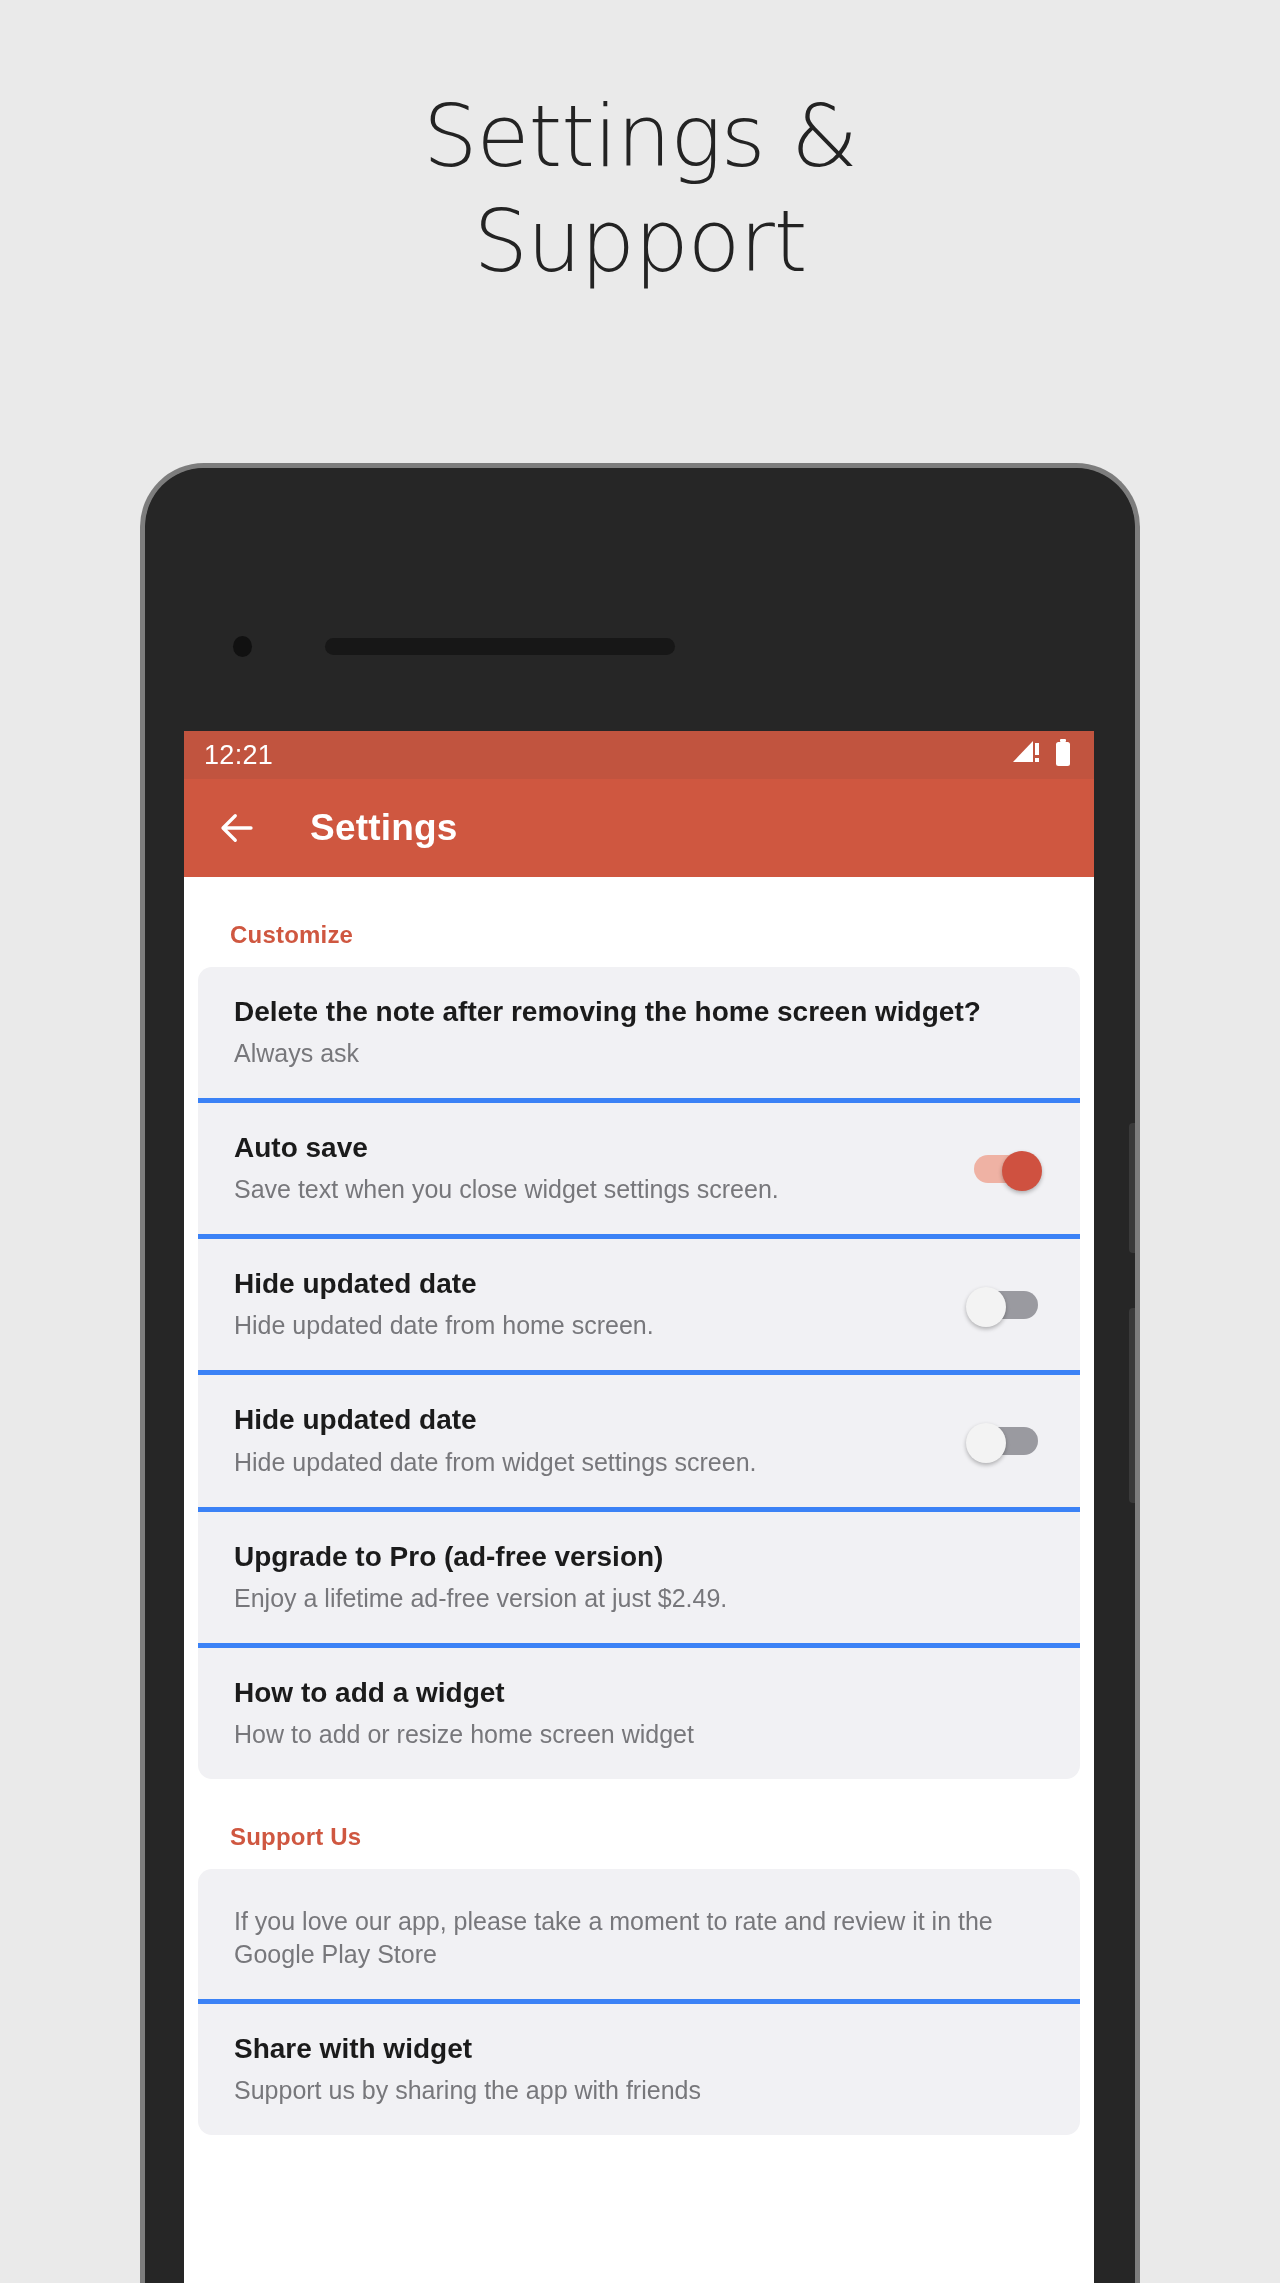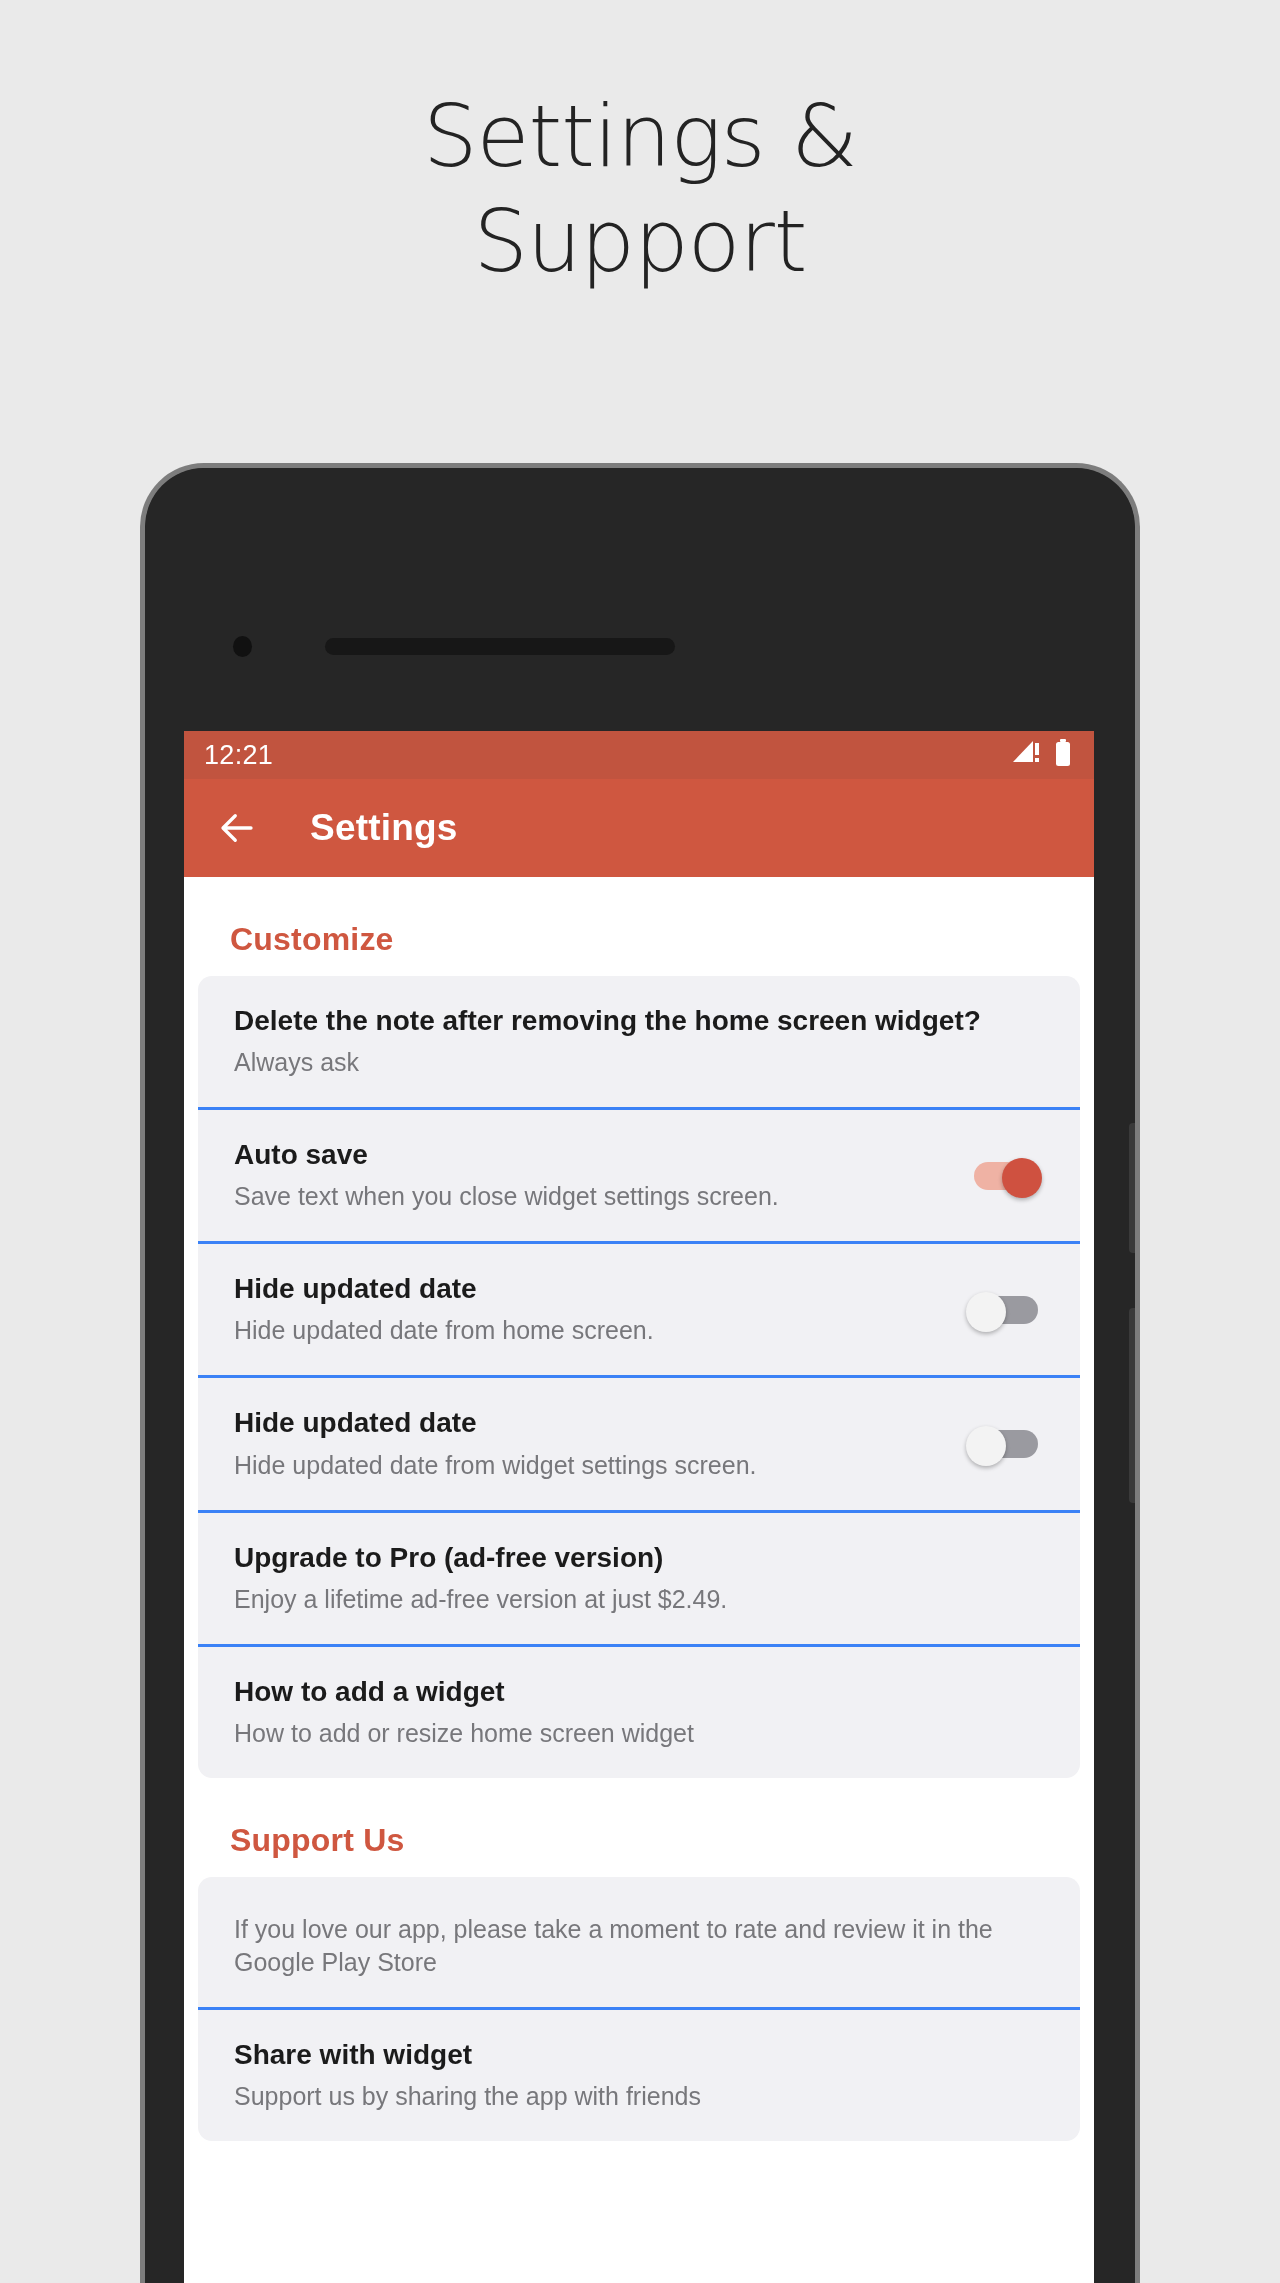--- a/index.html
+++ b/index.html
@@ -145,40 +145,40 @@
 
   
   .content {
     background: #ffffff;
     padding: 0 10px;
     height: 1434px;
     overflow: hidden;
   }
   .section-header {
     color: #cf5740;
-    font-size: 32px;
+    font-size: 24px;
     font-weight: bold;
     padding: 44px 0 18px 36px;
     letter-spacing: 0.2px;
   }
   .card {
     background: #f1f1f4;
     border-radius: 14px;
     overflow: hidden;
     margin: 0 4px;
   }
   .row {
     position: relative;
     padding: 28px 36px 28px 36px;
     display: flex;
     align-items: center;
     justify-content: space-between;
     gap: 16px;
   }
-  .row + .row { border-top: 3px solid #3b82f6; }
+  .row + .row { border-top: 5px solid #3b82f6; }
   .row-text { flex: 1 1 auto; min-width: 0; }
   .row-title {
     font-size: 28px;
     font-weight: bold;
     color: #1b1b1b;
     line-height: 1.22;
   }
   .row-sub {
     margin-top: 8px;
     font-size: 25px;

